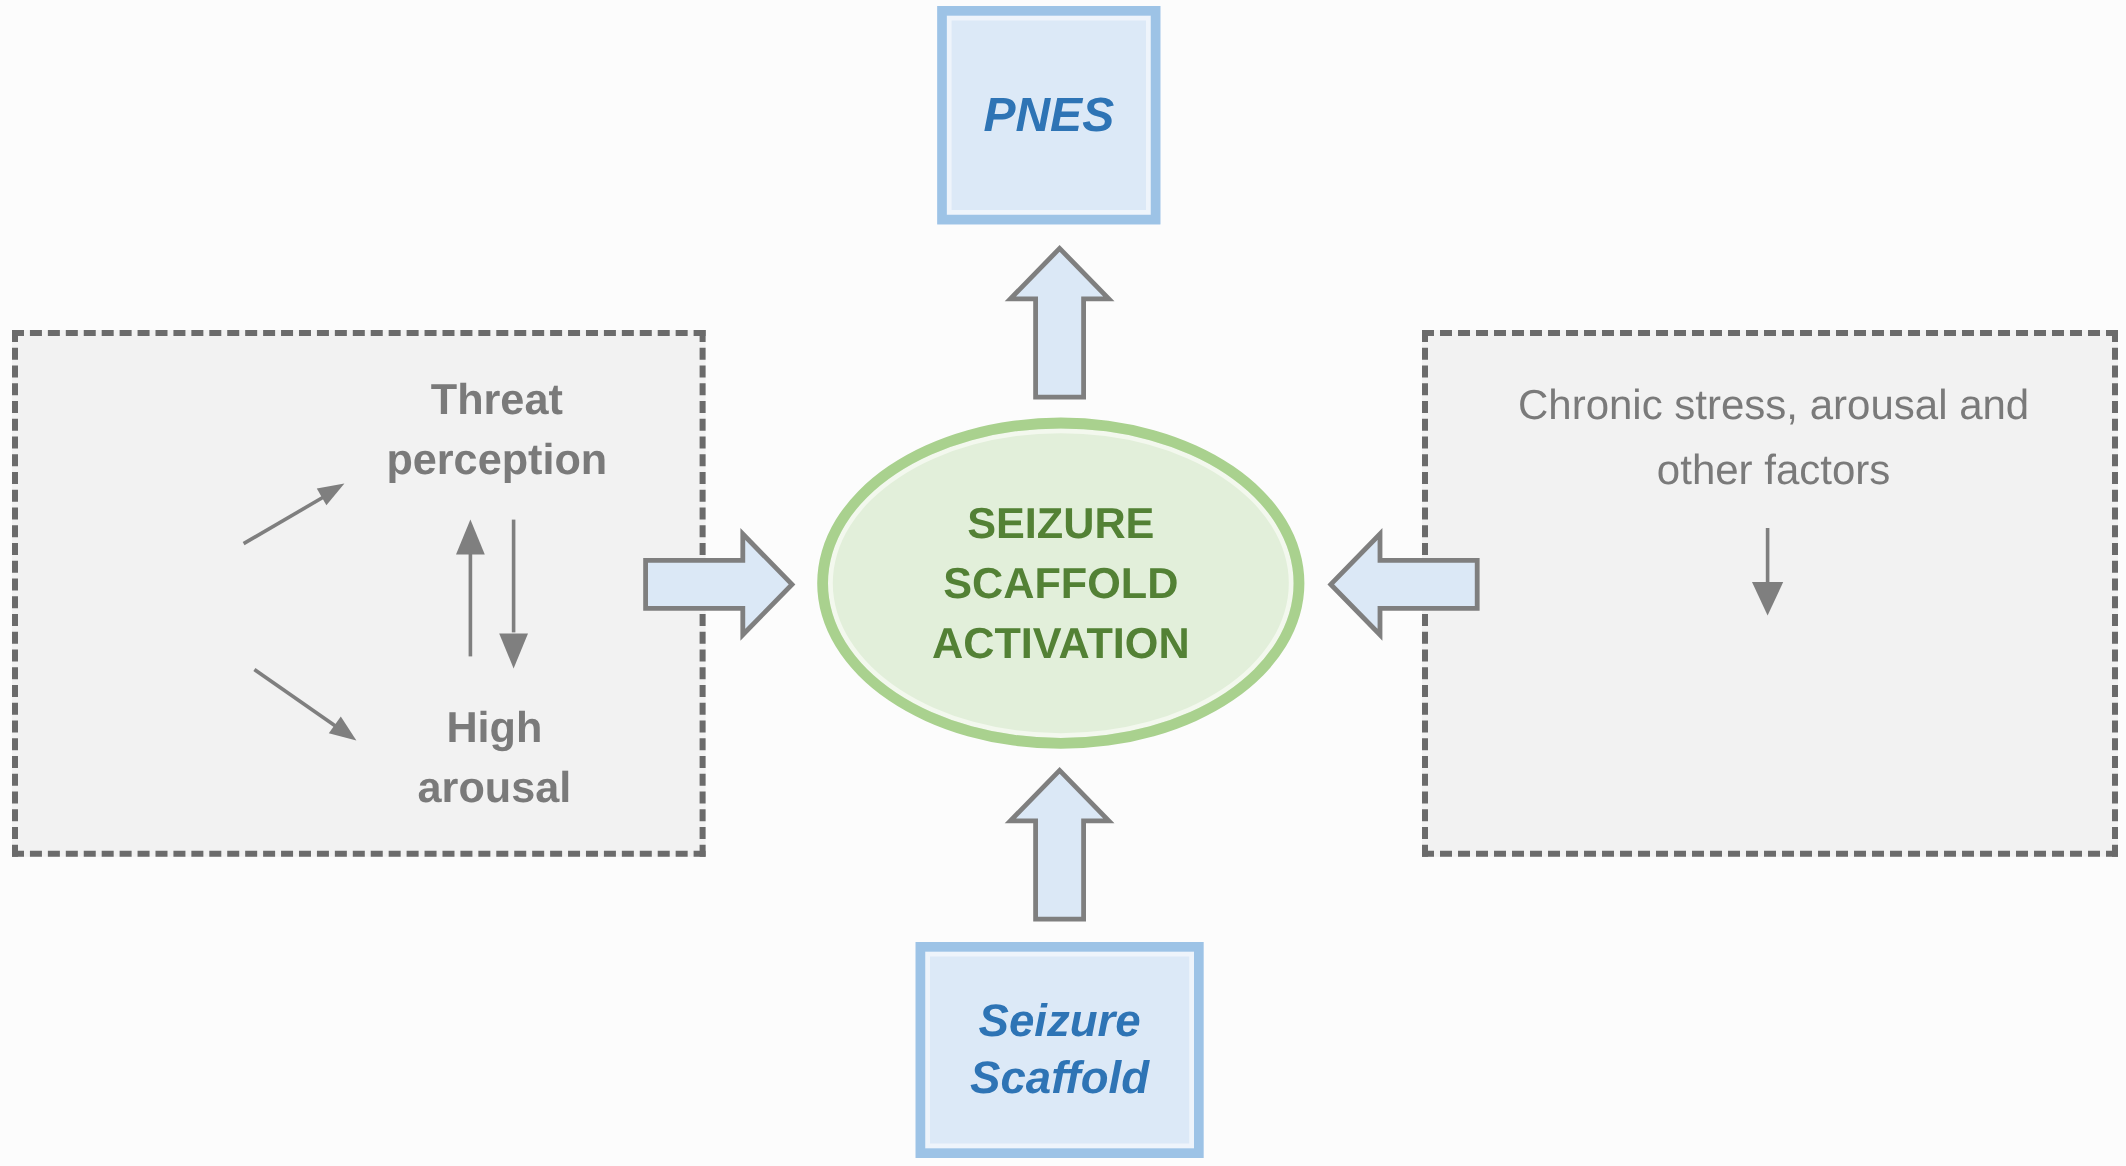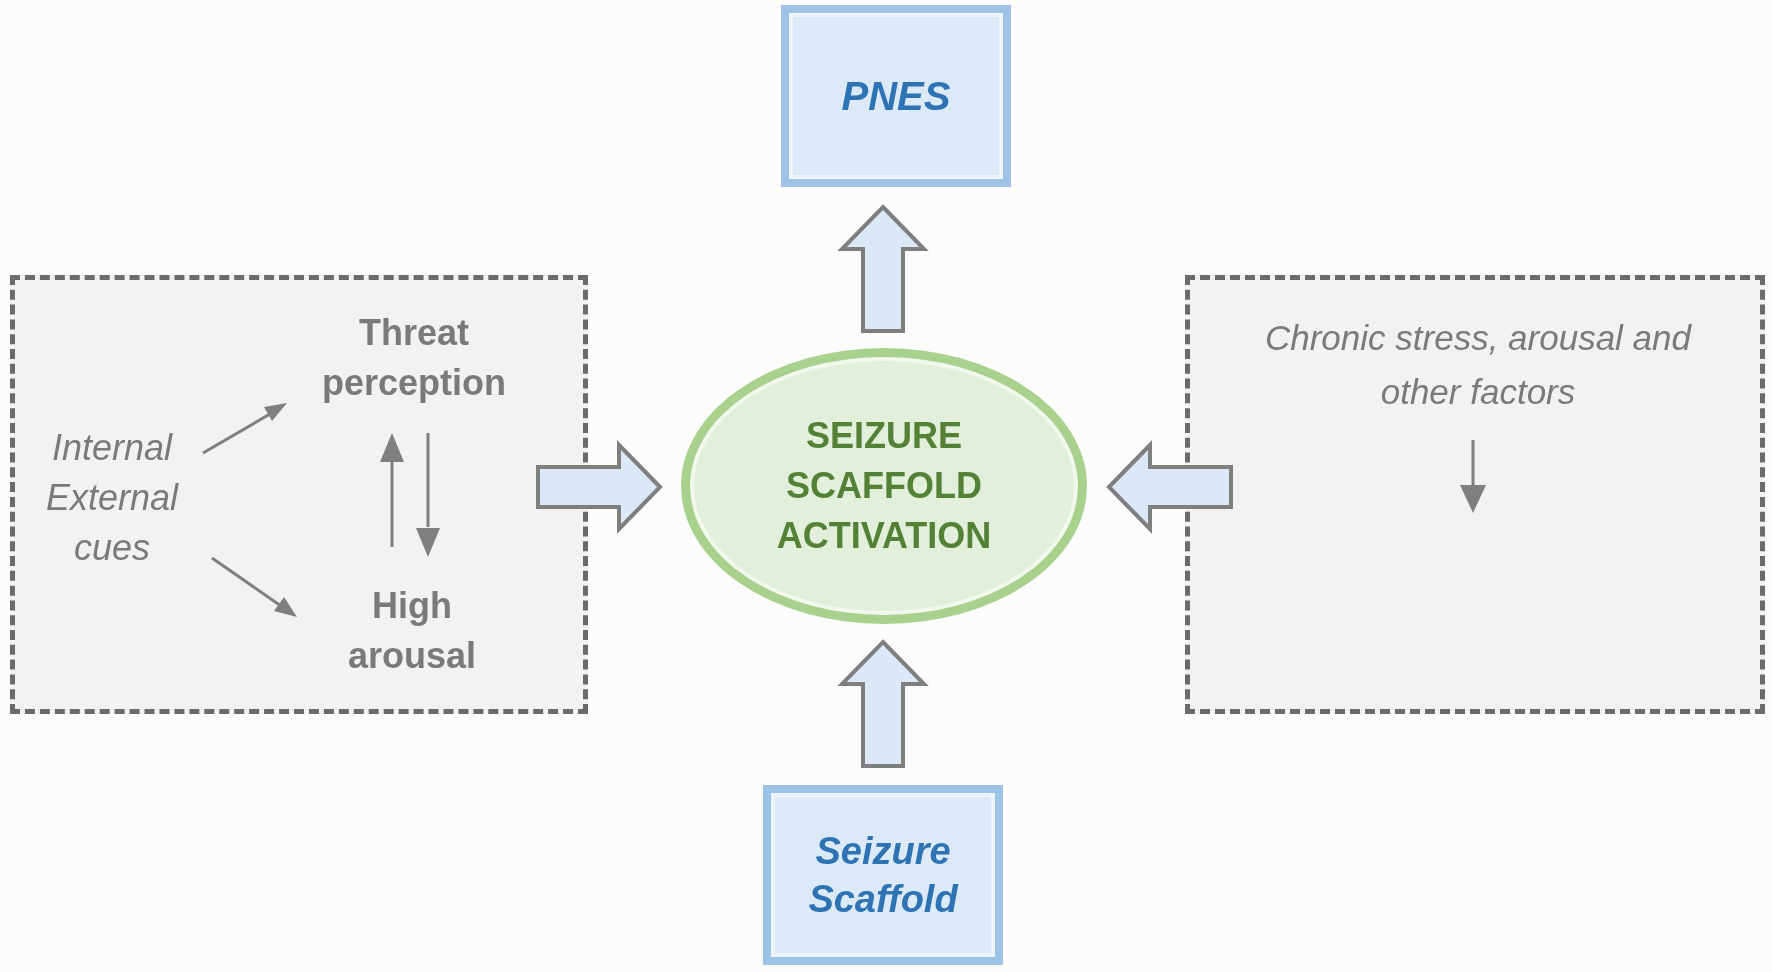--- a/index.html
+++ b/index.html
@@ -13,55 +13,52 @@
     box-sizing:border-box;
   }
   .panel-left{left:10px;top:275px;width:578px;height:439px;}
   .panel-right{left:1185px;top:275px;width:580px;height:439px;}
   .bluebox{
     position:absolute;background:#dce9f7;border:8px solid #9dc3e6;
     box-shadow:inset 0 0 0 4px #eef4fb;box-sizing:border-box;
     display:flex;align-items:center;justify-content:center;text-align:center;
     color:#2e74b5;font-weight:bold;font-style:italic;
   }
-  .box-pnes{left:781px;top:5px;width:230px;height:182px;font-size:40px;}
+  .box-pnes{left:781px;top:5px;width:186px;height:182px;font-size:40px;}
   .box-scaffold{left:763px;top:785px;width:240px;height:180px;font-size:38px;line-height:48px;white-space:pre-line;}
   .ellipse{
     position:absolute;left:681px;top:348px;width:406px;height:276px;
     background:#e2efda;border:9px solid #a9d18e;border-radius:50%;
     box-shadow:inset 0 0 0 4px #f3f8ee;box-sizing:border-box;
     display:flex;align-items:center;justify-content:center;text-align:center;
     color:#538135;font-weight:bold;font-size:36px;line-height:50px;white-space:pre-line;
   }
   .graytext{
     position:absolute;color:#7a7a7a;text-align:center;white-space:pre-line;
   }
   .gbold{font-weight:bold;font-size:36px;line-height:50px;}
-  .gitalic{font-style:italic;font-size:36px;line-height:50px;}
+  .gitalic{font-size:36px;line-height:50px;}
   .t-threat{left:284px;top:308px;width:260px;}
   .t-arousal{left:282px;top:581px;width:260px;}
   .t-cues{left:2px;top:423px;width:220px;}
   .t-chronic{left:1238px;top:311px;width:480px;line-height:54px;font-size:35px;}
   .t-inhibitory{left:1329px;top:535px;width:280px;}
   svg{position:absolute;overflow:visible;}
   .blockarrow polygon{stroke:#7f7f7f;stroke-width:4;stroke-linejoin:miter;}
   .thinarrow line{stroke:#7f7f7f;stroke-width:3;}
   .thinarrow polygon{fill:#7f7f7f;stroke:none;}
 </style>
 </head>
 <body>
 
 <div class="canvas">
 
   <div class="panel panel-left"></div>
   <div class="panel panel-right"></div>
 
-  <div class="graytext gitalic t-cues">Internal
-External
-cues</div>
   <div class="graytext gbold t-arousal">High
 arousal</div>
   <div class="graytext gbold t-threat">Threat
 perception</div>
 
   <svg class="thinarrow" style="left:195px;top:395px;" width="100" height="65" viewBox="0 0 100 65">
     <line x1="8" y1="58" x2="75" y2="19"></line>
     <polygon points="92,8 77,26 69,12"></polygon>
   </svg>
   <svg class="thinarrow" style="left:205px;top:550px;" width="100" height="75" viewBox="0 0 100 75">

